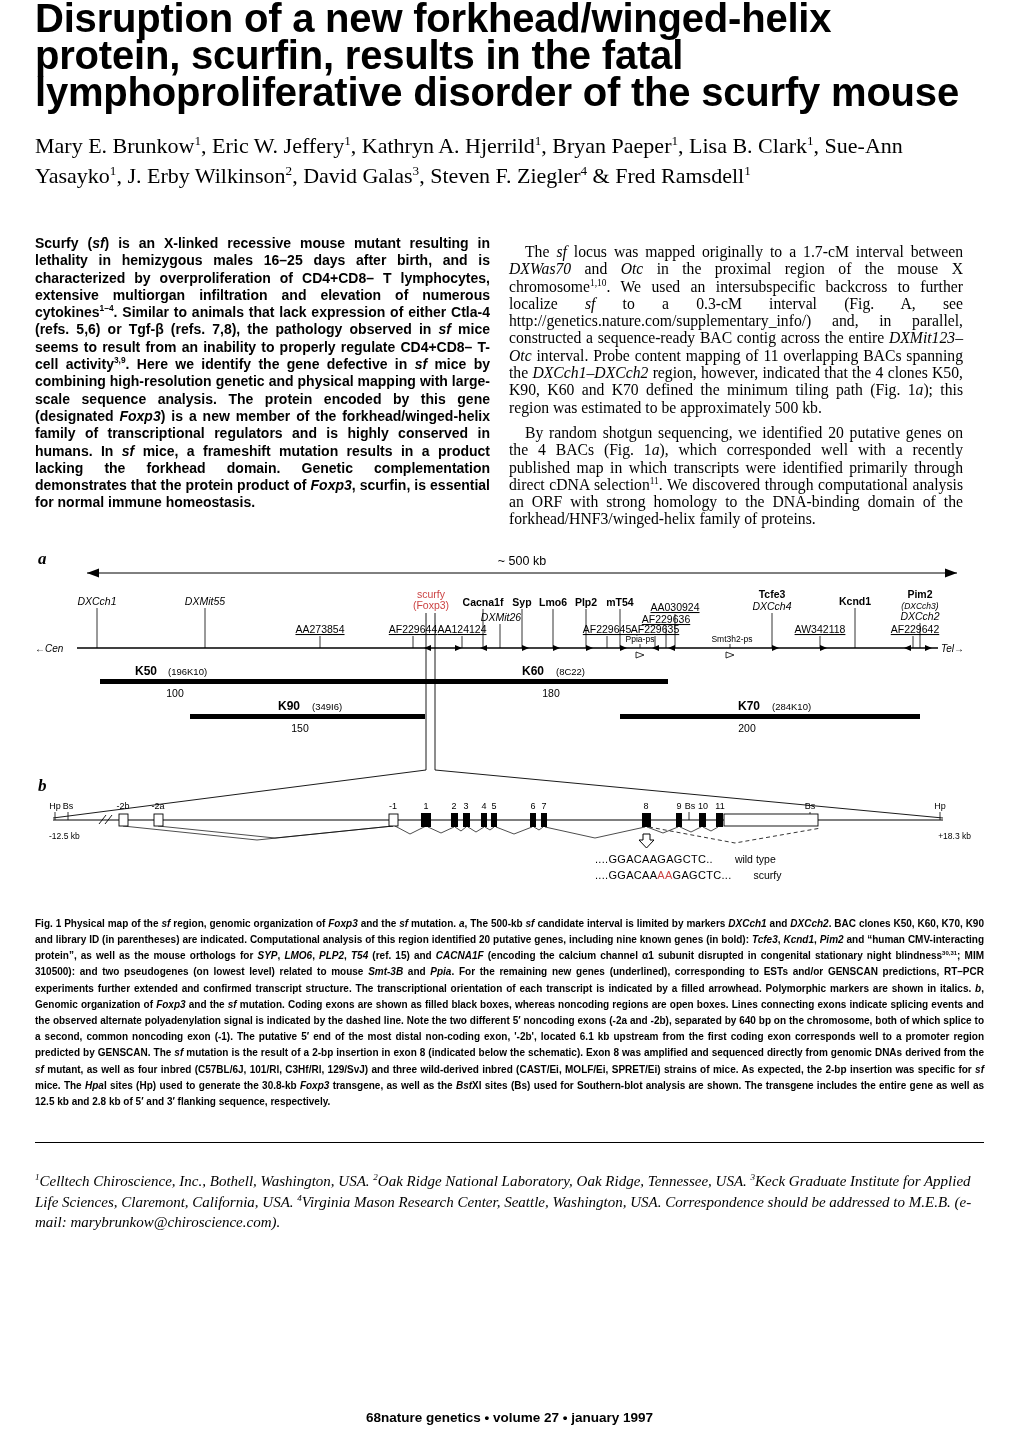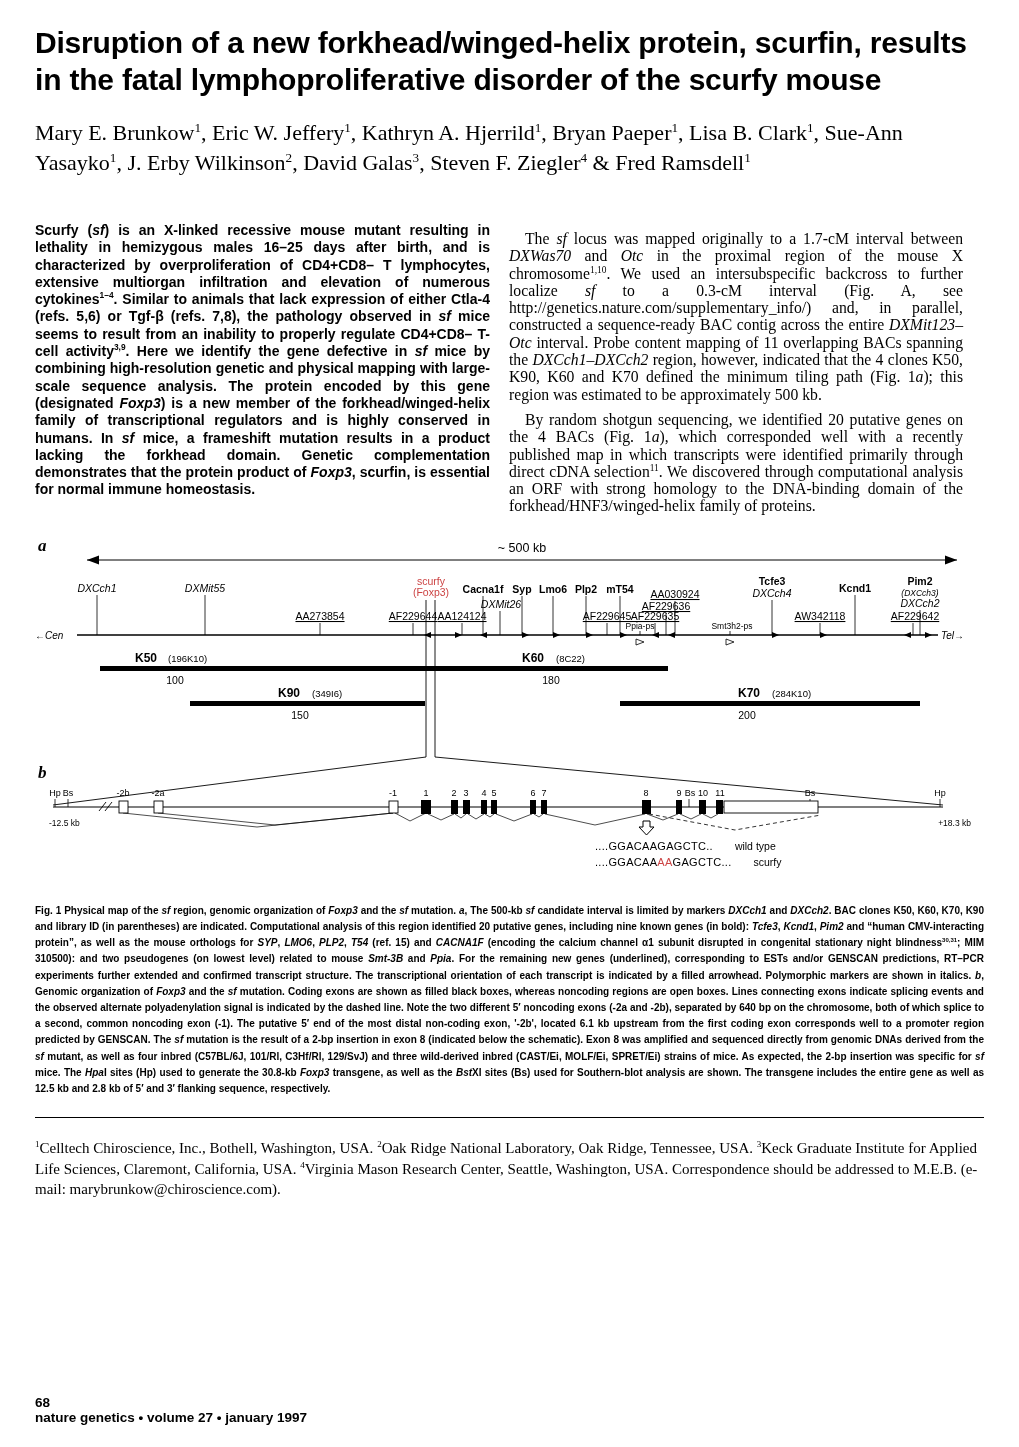--- a/index.html
+++ b/index.html
@@ -1,20 +1,20 @@
 <!DOCTYPE html>
 <html><head>
 <meta charset="utf-8">
 <style>
   html,body{margin:0;padding:0;}
   body{width:1019px;height:1447px;background:#fff;color:#000;position:relative;overflow:hidden;
        font-family:"Liberation Serif",serif;}
   .page{padding:0 35px;}
-  .title{font-family:"Liberation Sans",sans-serif;font-weight:700;font-size:30px;line-height:37px;
-         letter-spacing:-0.2px;padding-top:24px;width:948px;}
+  .title{font-family:"Liberation Sans",sans-serif;font-weight:700;font-size:40px;line-height:37px;
+         letter-spacing:-0.2px;width:948px;}
   .authors{margin-top:20px;font-size:22px;line-height:30px;width:955px;}
   sup{font-size:0.6em;line-height:0;}
   .columns{display:flex;gap:11px;margin-top:44px;}
   .abstract{width:455px;font-family:"Liberation Sans",sans-serif;font-weight:700;font-size:14px;
             line-height:17.3px;text-align:justify;}
   .bodycol{width:470px;font-size:15.7px;line-height:17.3px;text-align:justify;}
   .bodycol p{margin:8px;text-indent:16px;}
   .figure-wrap{margin-top:12px;}
   svg{display:block;}
   svg text{font-family:"Liberation Sans",sans-serif;fill:#000;}
@@ -29,24 +29,24 @@
   .panel-letter{font-family:"Liberation Serif",serif;font-style:italic;font-weight:700;font-size:17px;}
   .bac-name{font-weight:700;font-size:12px;}
   .bac-lib{font-size:9.5px;}
   .bac-size{font-size:10.5px;text-anchor:middle;}
   .ex{font-size:9px;text-anchor:middle;}
   .seq{font-size:11px;letter-spacing:0.3px;}
   .seqlab{font-size:10.5px;letter-spacing:0;}
   .small-kb{font-size:8.5px;}
   .caption{margin-top:28px;font-family:"Liberation Sans",sans-serif;font-size:10px;line-height:16.2px;
            text-align:justify;width:949px;font-weight:bold;}
-  .footnote{margin-top:20px;border-top:1px solid #000;padding-top:20px;
+  .footnote{margin-top:32px;border-top:1px solid #000;padding-top:28px;font-style:italic;
             font-size:15px;line-height:20.5px;width:949px;}
-  .footer{position:absolute;left:35px;right:35px;bottom:22px;display:flex;justify-content:space-between;
-          font-family:"Liberation Sans",sans-serif;font-weight:700;font-size:13.5px;flex-direction:column;}
+  .footer{position:absolute;left:35px;right:35px;bottom:22px;display:flex;justify-content:center;
+          font-family:"Liberation Sans",sans-serif;font-weight:700;font-size:13.5px;}
 </style>
 </head>
 <body>
 
 <div class="page">
 
   <div class="title">Disruption of a new forkhead/winged-helix protein, scurfin, results in the fatal lymphoproliferative disorder of the scurfy mouse</div>
 
   <div class="authors">Mary E. Brunkow<sup>1</sup>, Eric W. Jeffery<sup>1</sup>, Kathryn A. Hjerrild<sup>1</sup>, Bryan Paeper<sup>1</sup>, Lisa B. Clark<sup>1</sup>, Sue-Ann Yasayko<sup>1</sup>, J. Erby Wilkinson<sup>2</sup>, David Galas<sup>3</sup>, Steven F. Ziegler<sup>4</sup> &amp; Fred Ramsdell<sup>1</sup></div>
 

